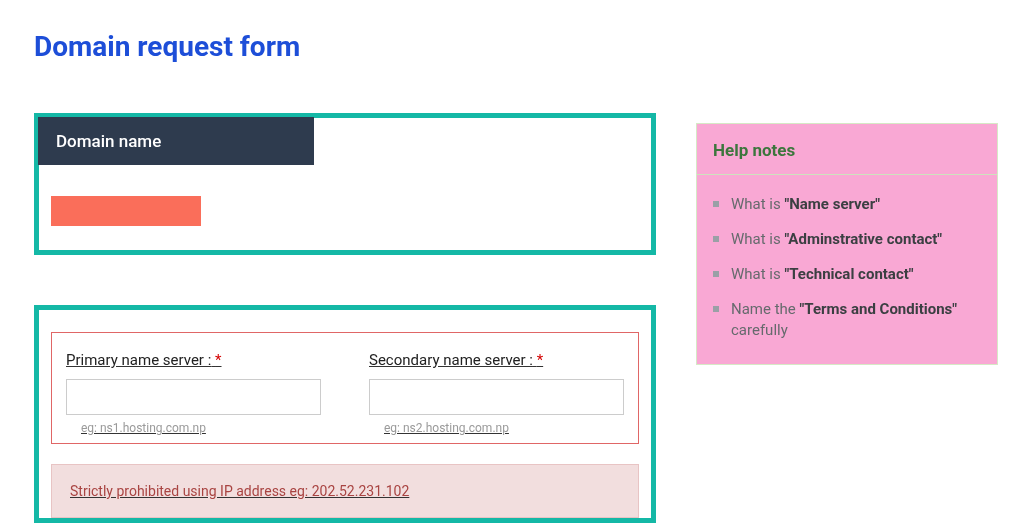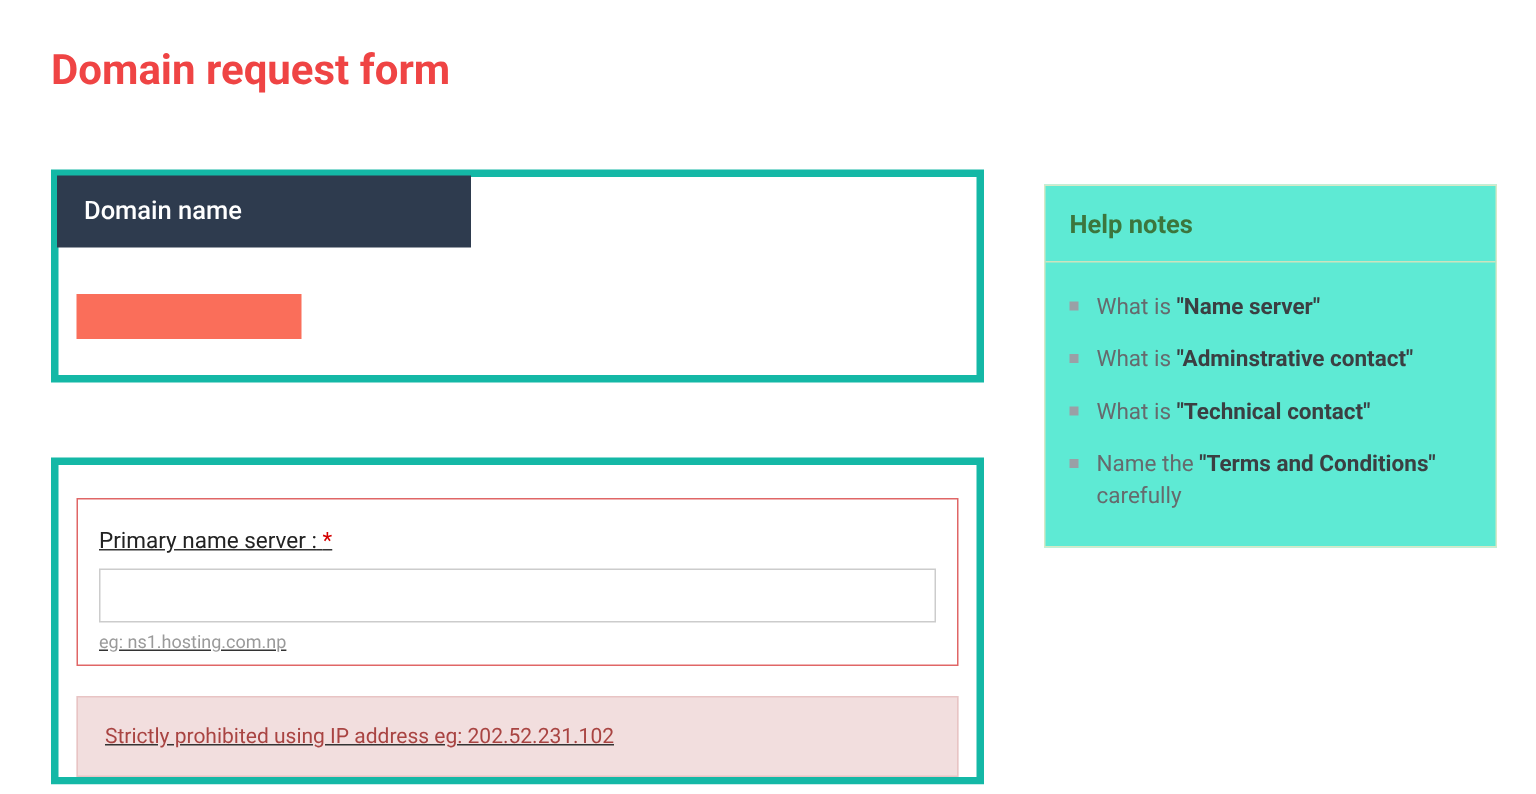--- a/index.html
+++ b/index.html
@@ -6,21 +6,21 @@
   body {
     font-family: -apple-system, BlinkMacSystemFont, "Segoe UI", Roboto, Helvetica, Arial, sans-serif;
     background: #ffffff;
     color: #333;
     padding: 30px 34px 0 34px;
     width: 1024px;
   }
   h1.page-title {
     font-size: 28px;
     font-weight: 700;
-    color: #ef4444;
+    color: #1d4ed8;
     letter-spacing: 0px;
     margin-bottom: 50px;
   }
   .layout {
     display: flex;
     gap: 40px;
     align-items: flex-start;
   }
   .main-col { flex: 0 0 622px; }
   .side-col { flex: 0 0 302px; }
@@ -75,33 +75,34 @@
     width: 100%;
     height: 36px;
     border: 1px solid #cccccc;
     padding: 6px 8px;
     font-size: 14px;
   }
   .hint {
     font-size: 12px;
     color: #9a9a9a;
     margin-top: 6px;
+    margin-left: 15px;
   }
 
   .warning-banner {
     margin-top: 20px;
     background: #f2dede;
     border: 1px solid #e8c4c4;
     color: #a94442;
     font-size: 14px;
     padding: 18px 18px;
   }
 
   .help-panel {
-    background: #5eead4;
+    background: #f9a8d4;
     border: 1px solid #d6e9c6;
     margin-top: 10px;
     padding-bottom: 8px;
   }
   .help-panel-header {
     padding: 16px 16px 14px 16px;
     border-bottom: 1px solid #cde3bd;
     color: #3c763d;
     font-size: 17px;
     font-weight: 700;
@@ -149,20 +150,28 @@
         <div class="error-frame">
           <div class="field-row">
             <div class="field-group">
               <label class="field-label">
                 <span>Primary name server :</span>
                 <span class="required">*</span>
               </label>
               <input type="text" class="text-input" value="" style="">
               <div class="hint">eg: ns1.hosting.com.np</div>
             </div>
+            <div class="field-group">
+              <label class="field-label">
+                <span>Secondary name server :</span>
+                <span class="required">*</span>
+              </label>
+              <input type="text" class="text-input" value="" style="">
+              <div class="hint">eg: ns2.hosting.com.np</div>
+            </div>
           </div>
         </div>
 
         <div class="warning-banner">Strictly prohibited using IP address eg: 202.52.231.102</div>
       </div>
     </div>
 
   </div>
 
   <div class="side-col">

